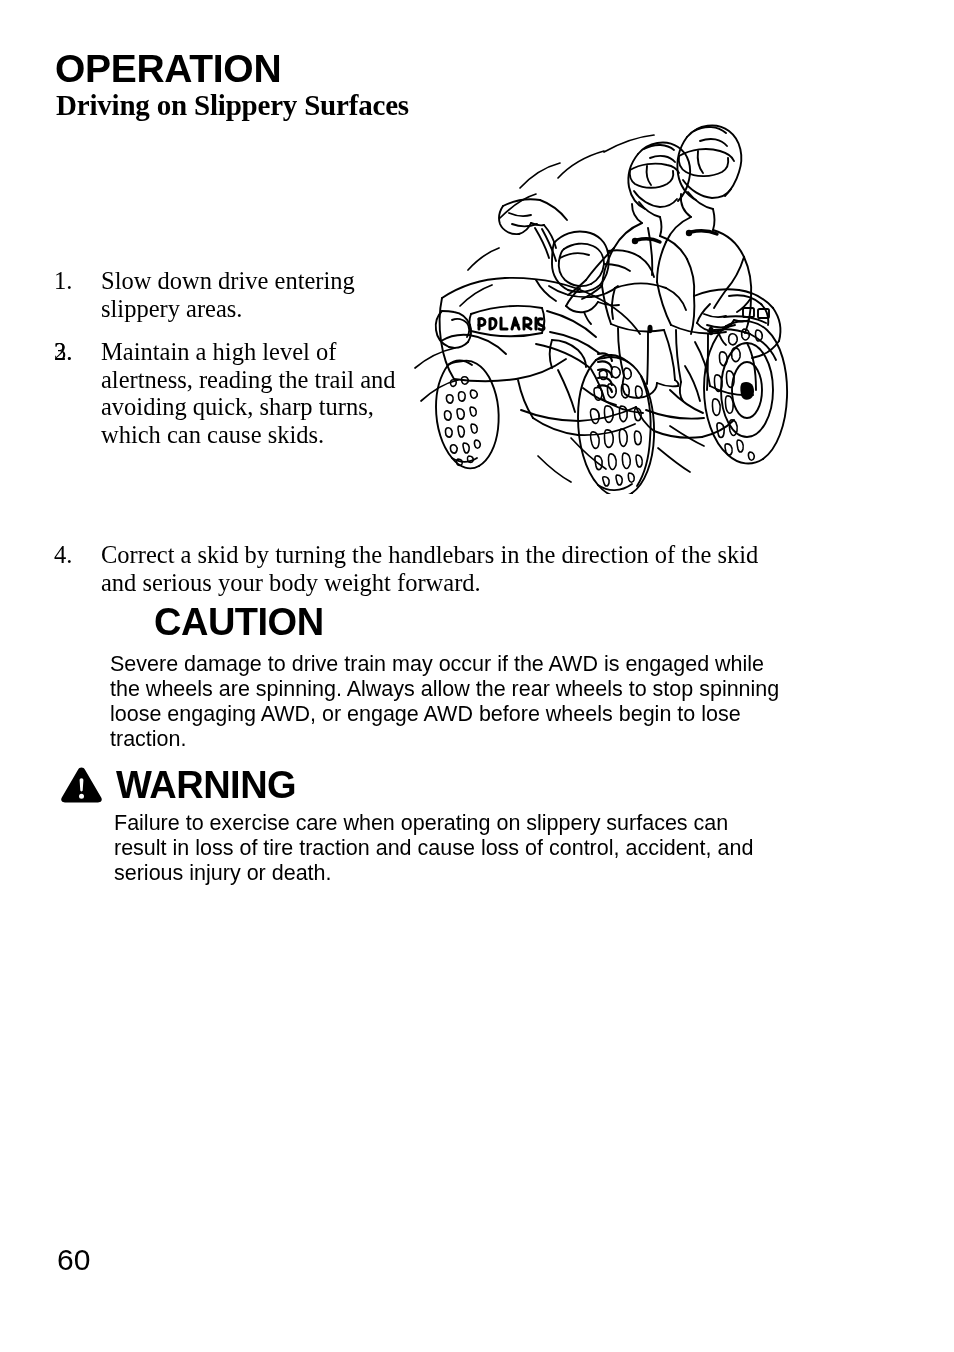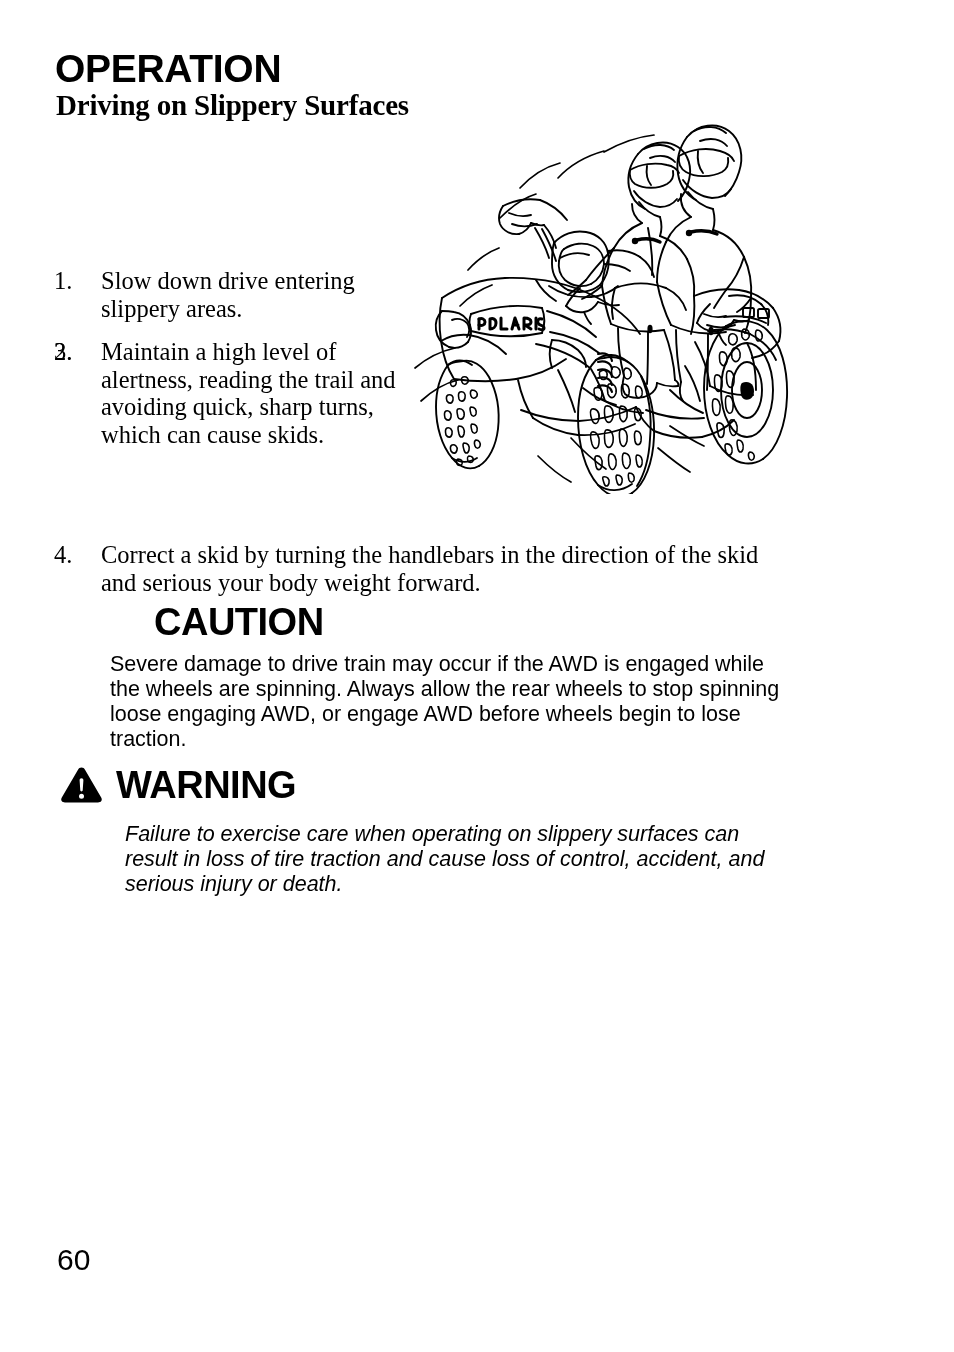--- a/index.html
+++ b/index.html
@@ -138,21 +138,21 @@
 
   .warn-body {
     position: absolute;
     left: 110px;
     top: 807px;
     width: 672px;
     font-family: "Liberation Sans", sans-serif;
     font-size: 21.5px;
     line-height: 25px;
   }
-  .warn-body p { margin: 15px; font-style: italic; }
+  .warn-body p { margin: 4px; }
   .warn-body p + p { margin-top: 17px; }
 
   
   .page-num {
     position: absolute;
     left: 57px;
     top: 1245px;
     font-family: "Liberation Sans", sans-serif;
     font-size: 30px;
     line-height: 1;

